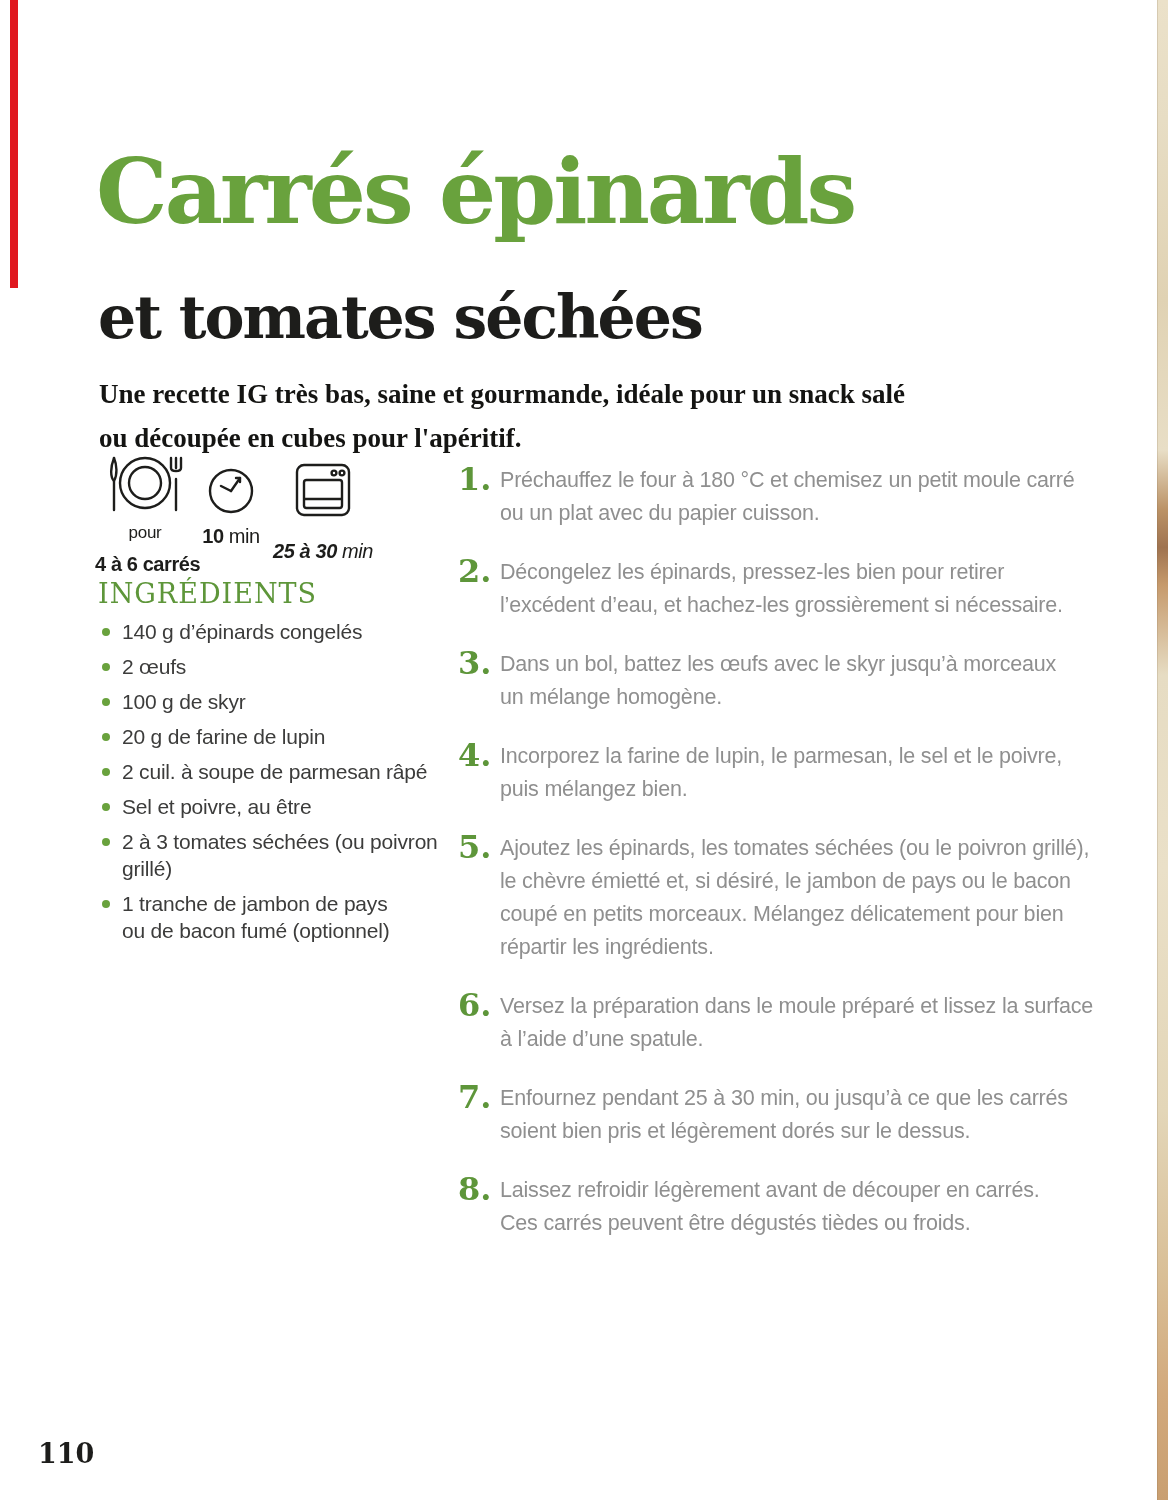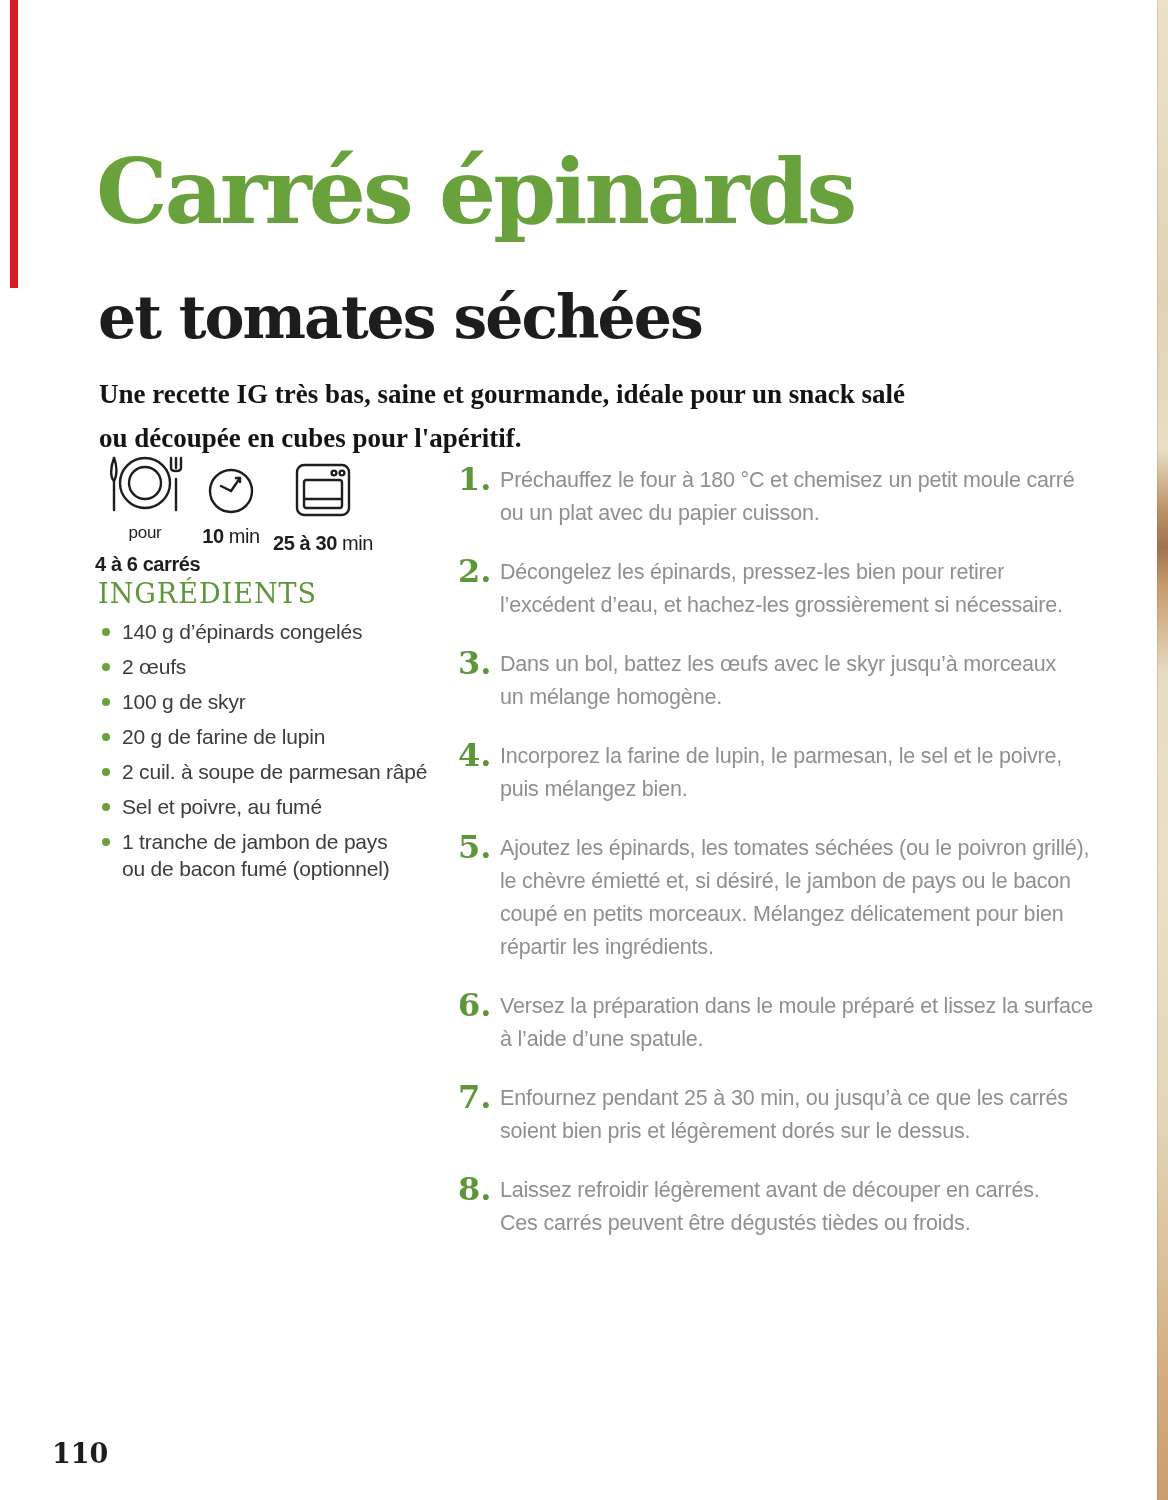--- a/index.html
+++ b/index.html
@@ -78,21 +78,21 @@
     flex:none;width:42px;
     font-family:"DejaVu Serif","Liberation Serif",serif;
     font-weight:700;font-size:32px;line-height:30px;color:#5e963a;
   }
   .step-text{
     font-size:21.5px;line-height:33px;color:#8f8f8f;
     white-space:pre-line;letter-spacing:-0.2px;
   }
 
   .page-number{
-    position:absolute;left:52px;top:1438px;
+    position:absolute;left:38px;top:1438px;
     font-family:"DejaVu Serif","Liberation Serif",serif;
     font-weight:700;font-size:27px;color:#1d1d1b;
   }
 </style>
 </head>
 <body>
 
 <div class="page">
 
   <div class="red-bar"></div>
@@ -136,21 +136,21 @@
   <div class="meta-group" style="left:268px;top:463px;width:110px;">
     <span>
       <svg width="56" height="54" viewBox="0 0 56 54" fill="none" stroke="#1d1d1b" stroke-width="2.4" stroke-linejoin="round">
         <rect x="2" y="2" width="52" height="50" rx="7"></rect>
         <circle cx="39" cy="10" r="2.4"></circle>
         <circle cx="47" cy="10" r="2.4"></circle>
         <rect x="9" y="17" width="38" height="28" rx="2.5"></rect>
         <path d="M9 36 L47 36"></path>
       </svg>
     </span>
-    <div class="meta-label" style="margin-top:15px;">
+    <div class="meta-label" style="margin-top:23px;font-style:italic;">
       <span class="b">25 à 30</span><span class="u">min</span>
     </div>
   </div>
 
   <div class="ing-heading">INGRÉDIENTS</div>
   <div class="ingredients">
     <div class="ing-item">
         <span class="ing-bullet"></span>
         <span class="ing-text">140 g d’épinards congelés</span>
       </div>
@@ -165,21 +165,26 @@
     <div class="ing-item">
         <span class="ing-bullet"></span>
         <span class="ing-text">20 g de farine de lupin</span>
       </div>
     <div class="ing-item">
         <span class="ing-bullet"></span>
         <span class="ing-text">2 cuil. à soupe de parmesan râpé</span>
       </div>
     <div class="ing-item">
         <span class="ing-bullet"></span>
-        <span class="ing-text">Sel et poivre, au fumé</span>
+        <span class="ing-text">Sel et poivre, au être</span>
+      </div>
+    <div class="ing-item">
+        <span class="ing-bullet"></span>
+        <span class="ing-text">2 à 3 tomates séchées (ou poivron
+grillé)</span>
       </div>
     <div class="ing-item">
         <span class="ing-bullet"></span>
         <span class="ing-text">1 tranche de jambon de pays
 ou de bacon fumé (optionnel)</span>
       </div>
   </div>
 
   <div class="steps">
     <div class="step">

